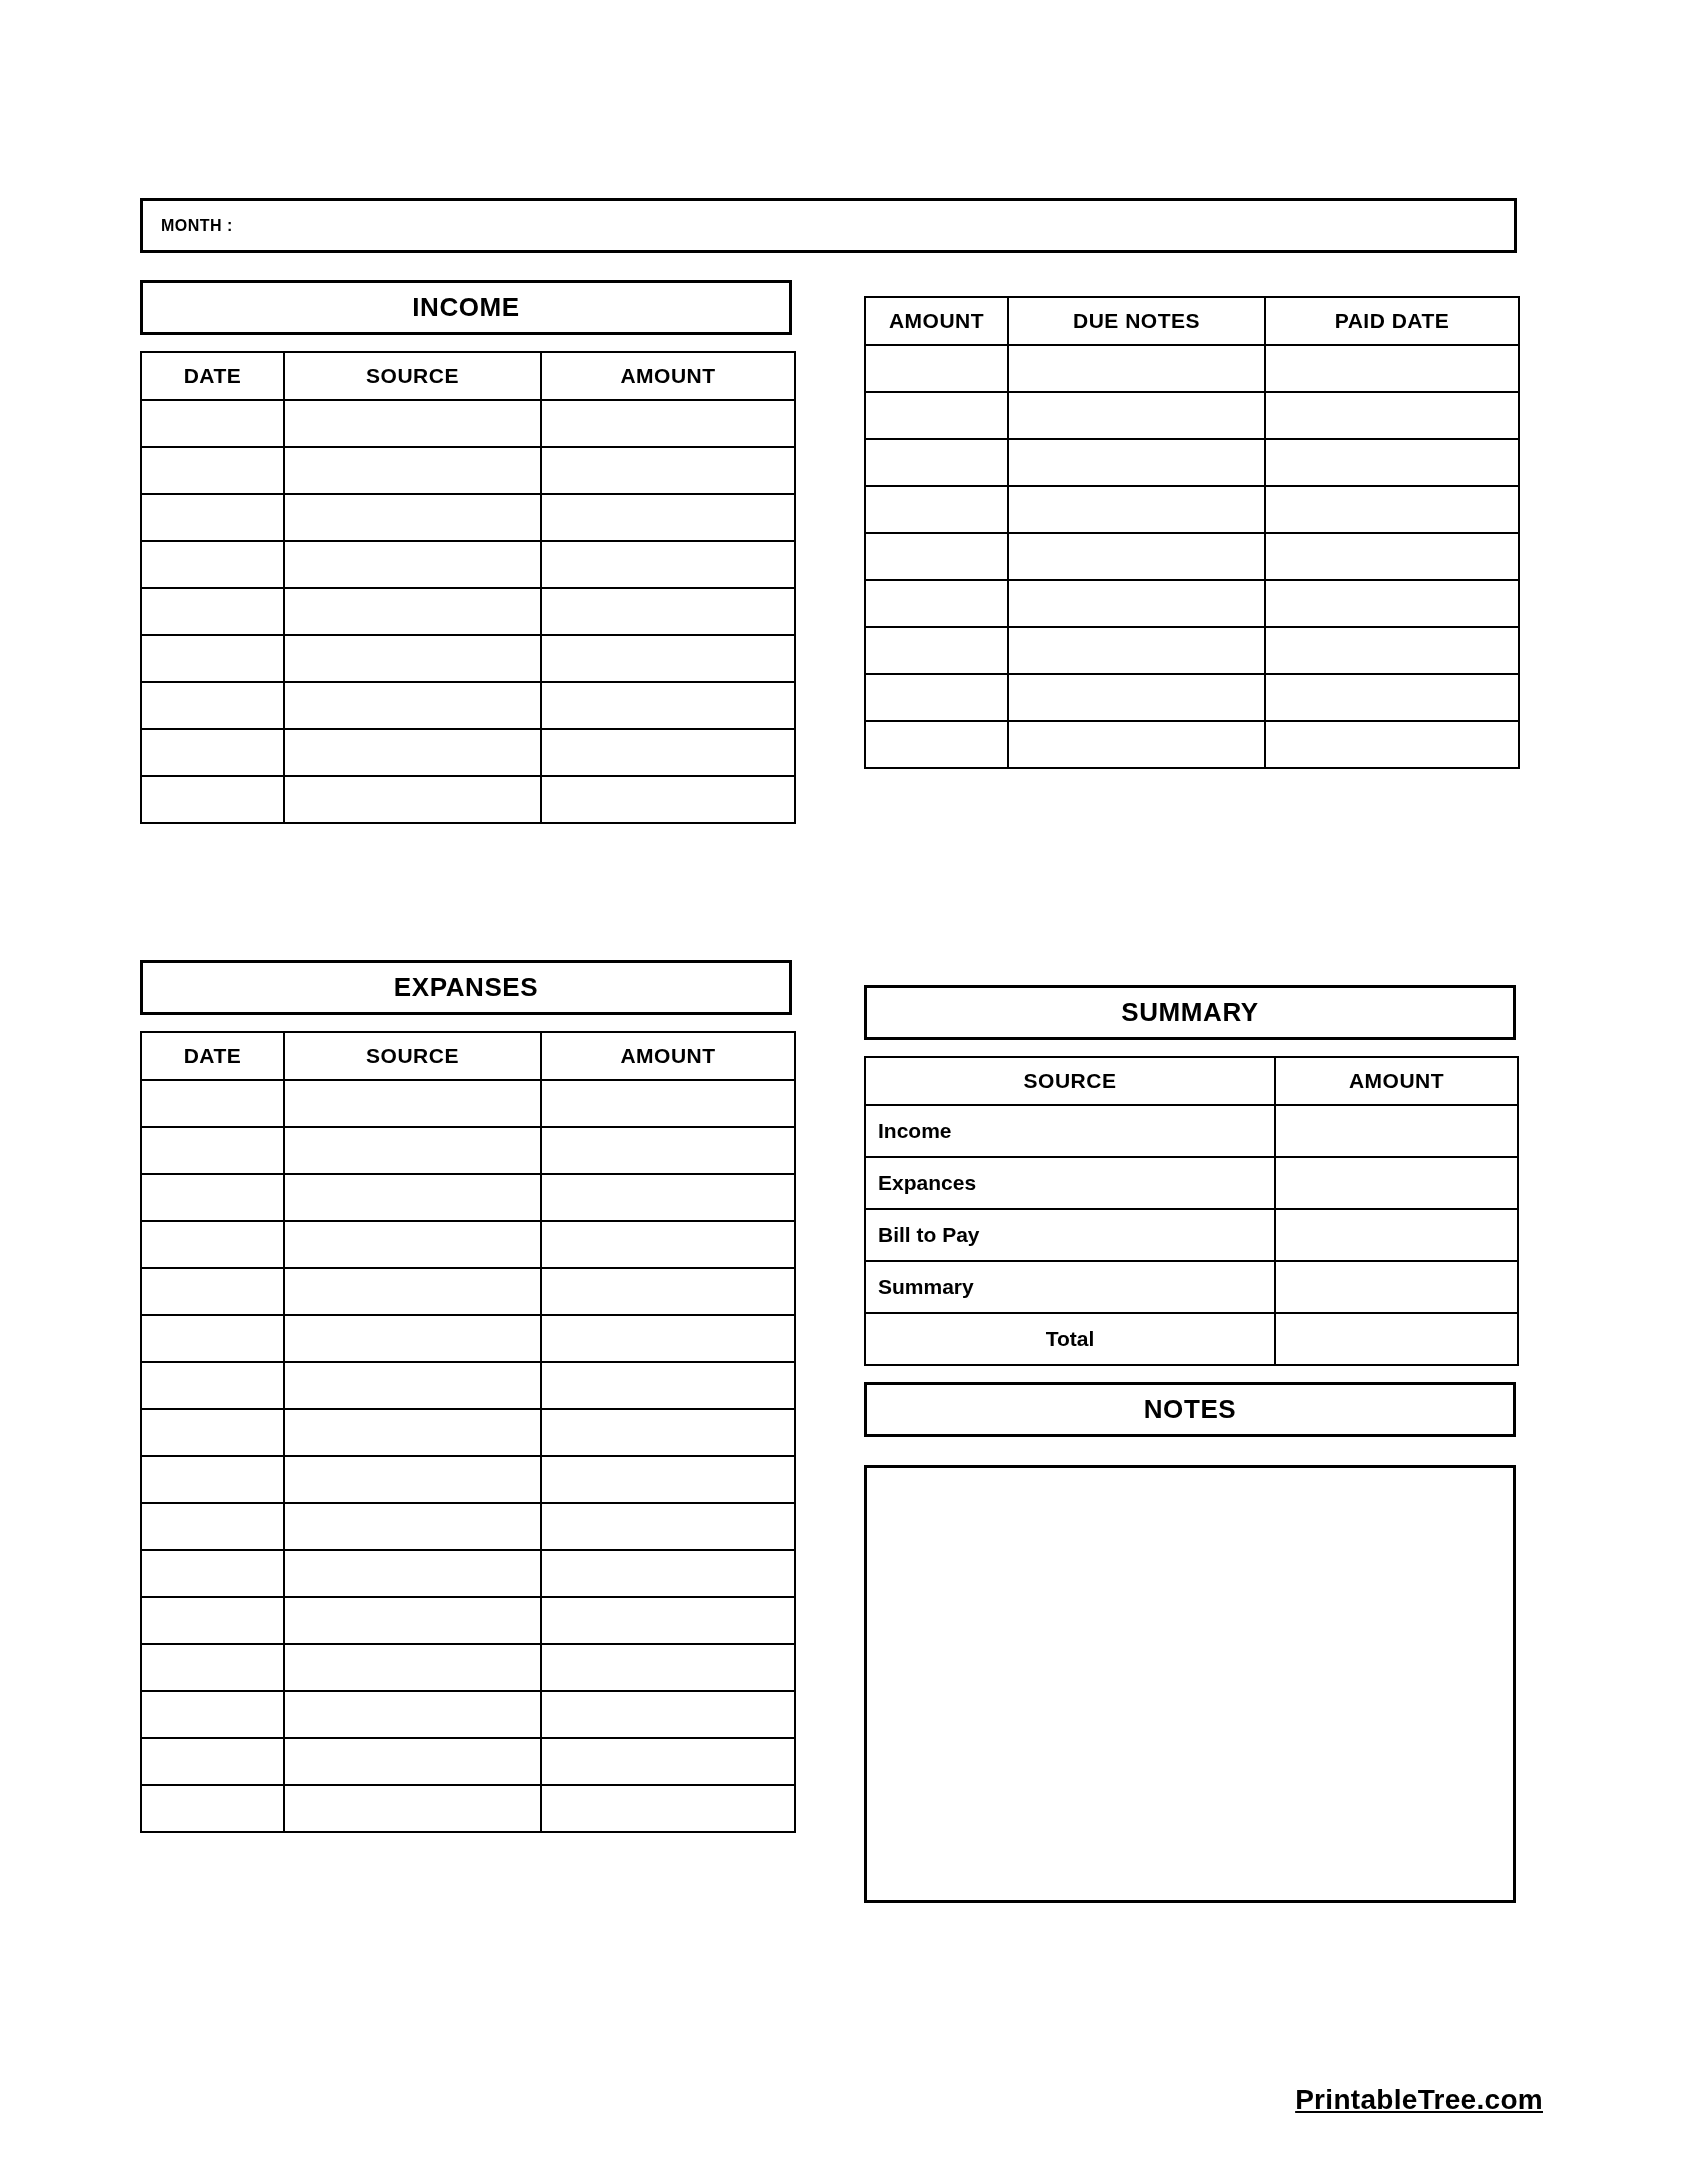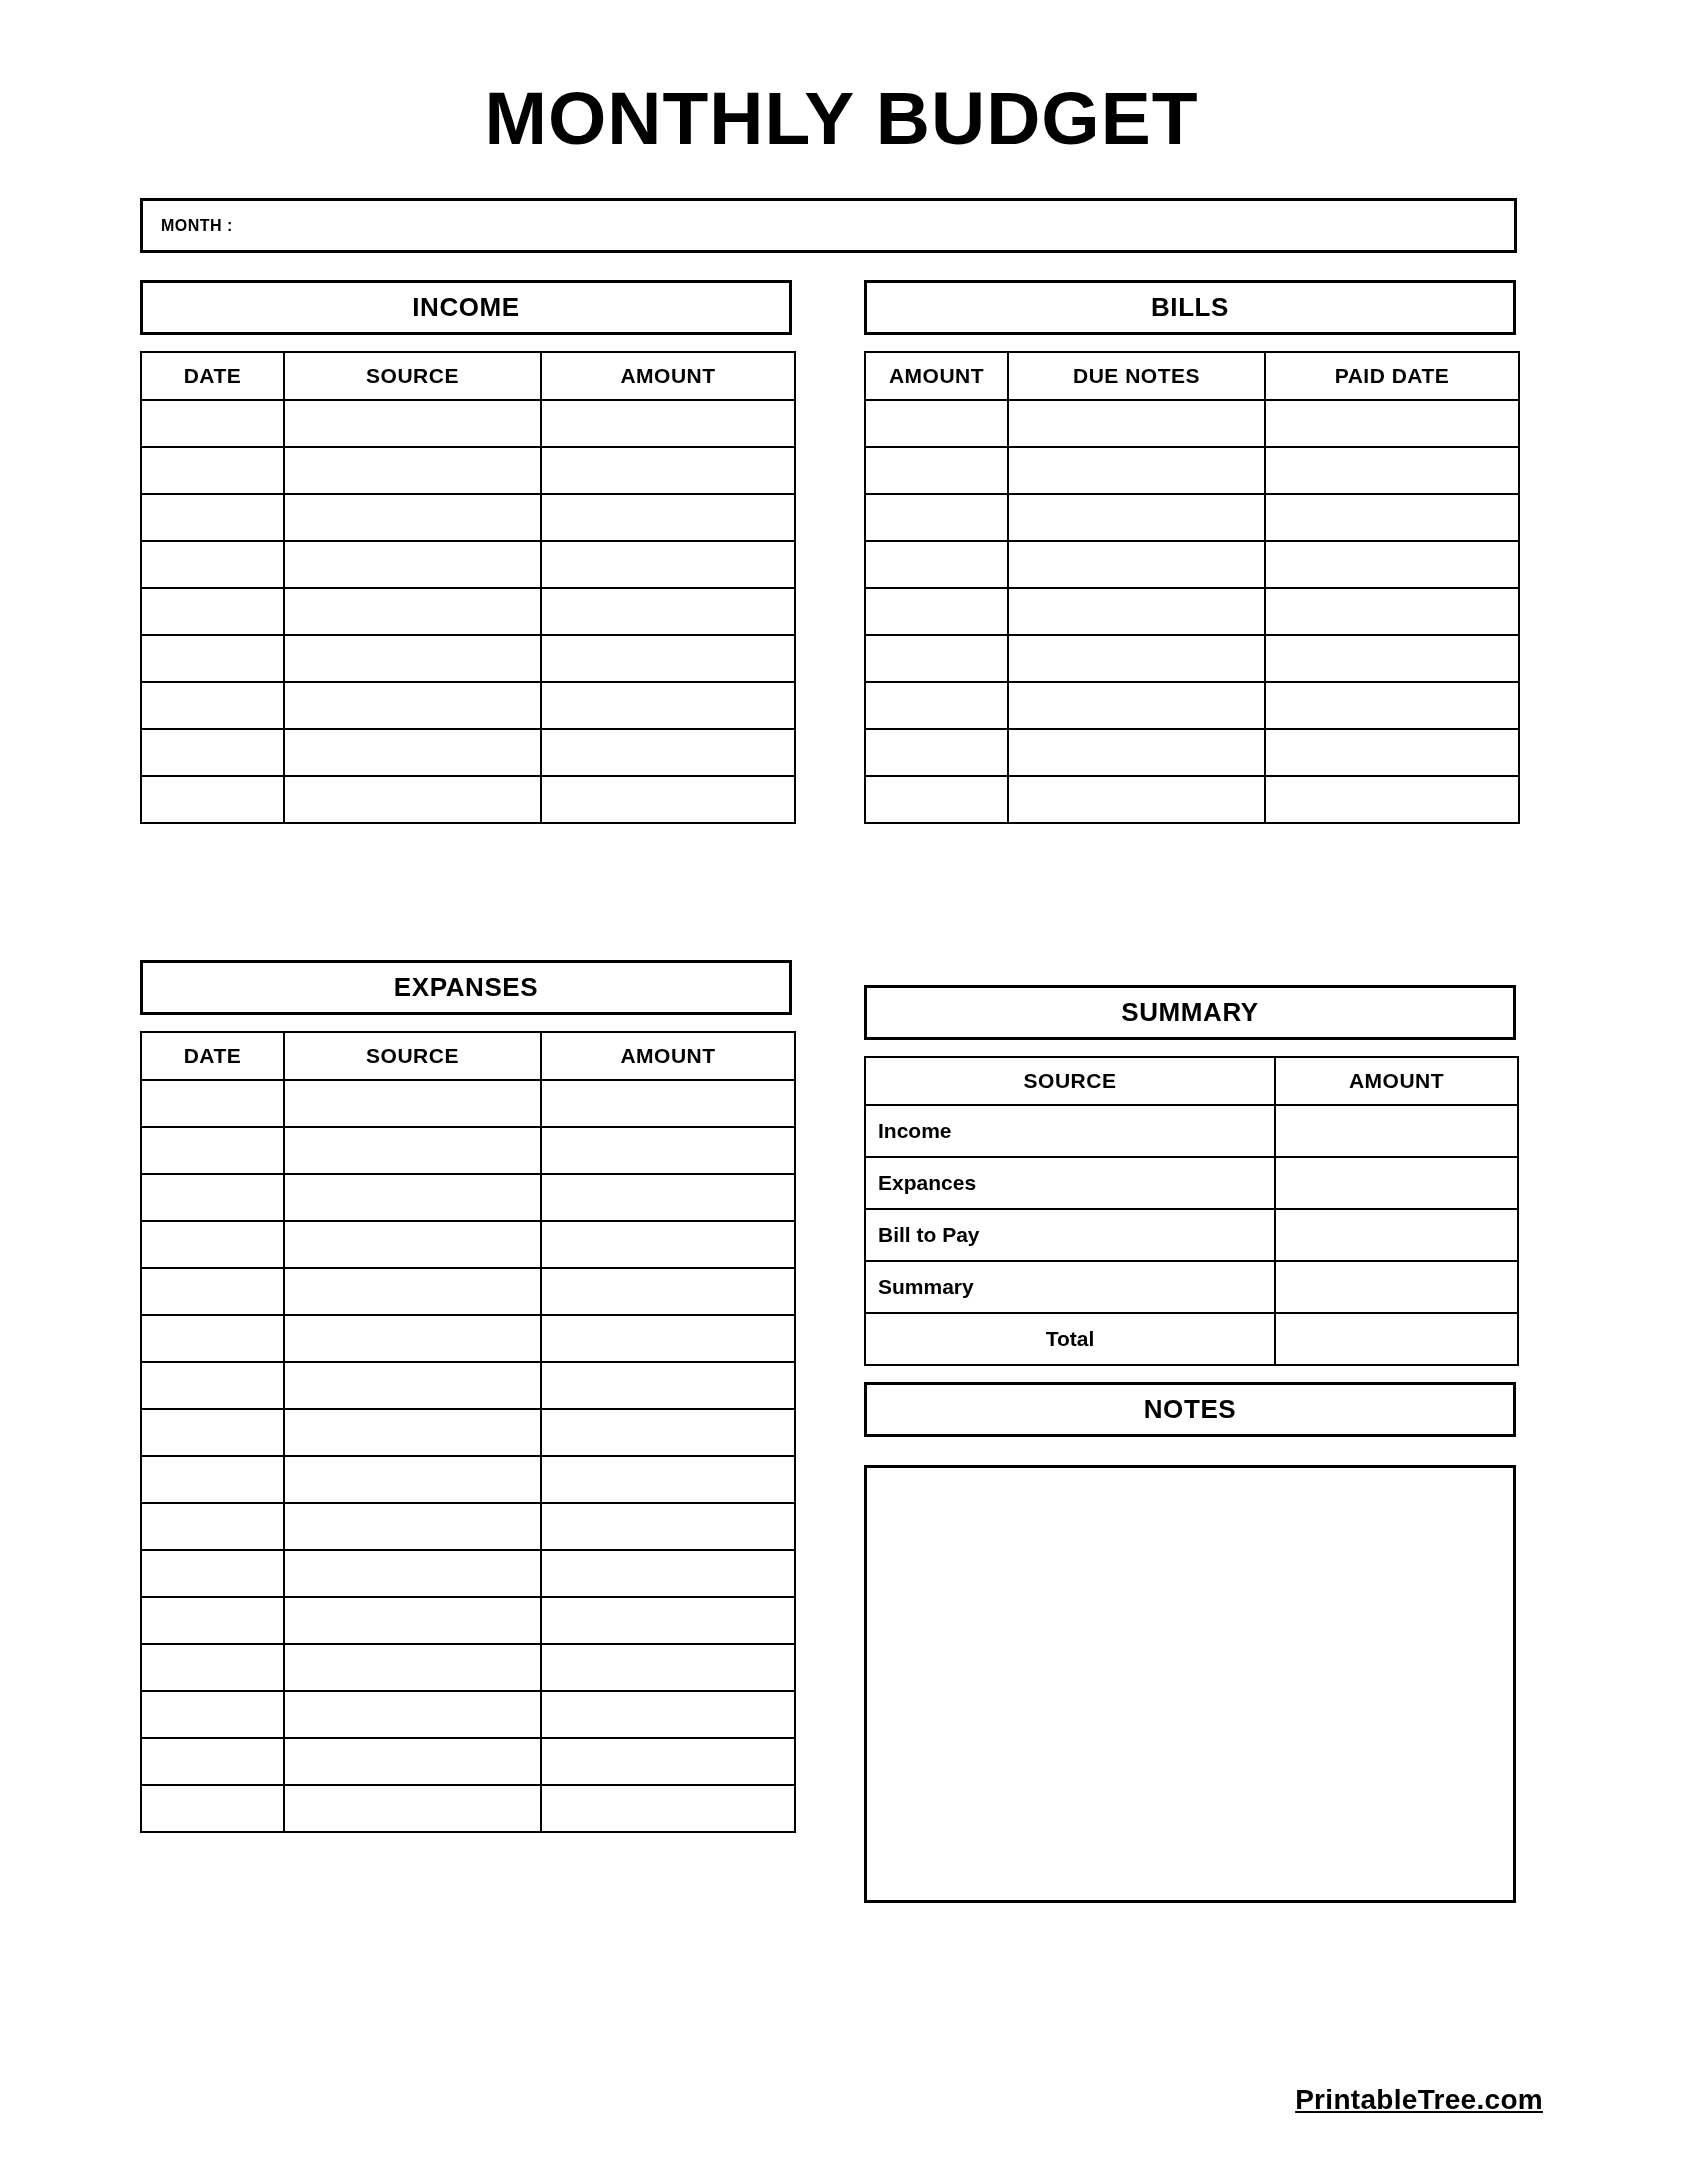--- a/index.html
+++ b/index.html
@@ -155,21 +155,20 @@
   }
 
   .sp-16 { height: 16px; }
   .sp-28 { height: 28px; }
 </style>
 </head>
 <body>
 
 <div class="page">
 
-  <div class="doc-title">MONTHLY BUDGET</div>
 
   <div class="month-bar">
     <div class="month-label">MONTH :</div>
     <div class="month-value"></div>
   </div>
 
   <div class="col-left" style="top:280px;">
     <div class="section-head">
       <span>INCOME</span>
     </div>
@@ -226,23 +225,20 @@
           <tr>
             <td class="cell w-date"></td>
             <td class="cell w-source"></td>
             <td class="cell w-amount"></td>
           </tr>
         </tbody>
     </table>
   </div>
 
   <div class="col-right" style="top:280px;">
-    <div class="section-head">
-      <span>BILLS</span>
-    </div>
     <div class="sp-16"></div>
     <table class="grid">
       <thead>
         <tr>
           <th class="w-b-amount">AMOUNT</th>
           <th class="w-b-due">DUE NOTES</th>
           <th class="w-b-paid">PAID DATE</th>
         </tr>
       </thead>
       <tbody>

